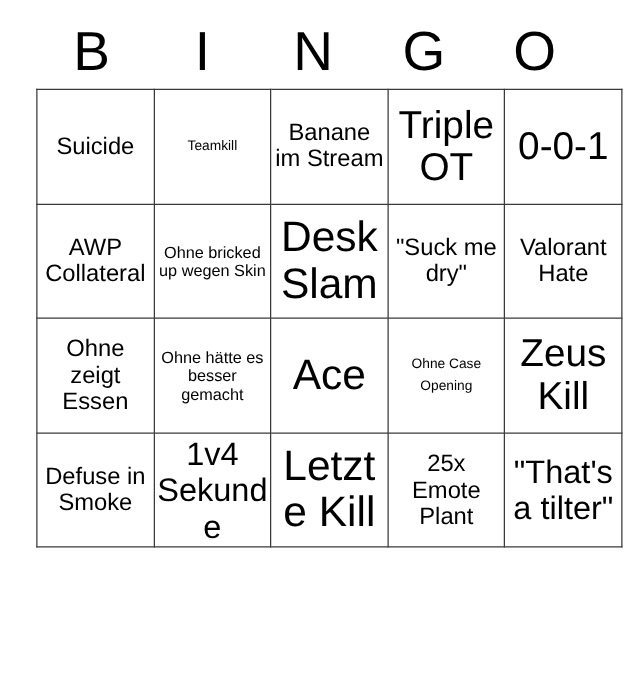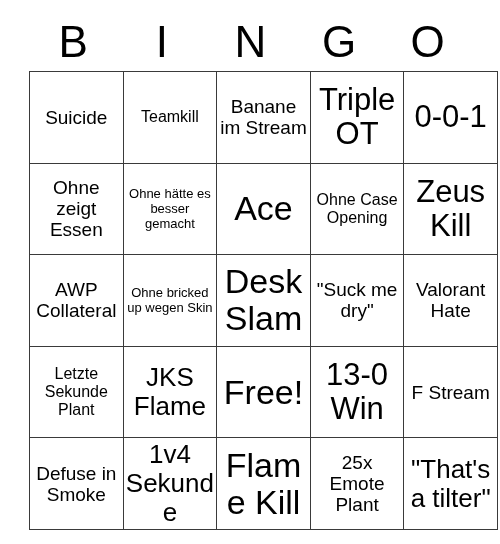--- a/index.html
+++ b/index.html
@@ -55,21 +55,21 @@
     vertical-align: middle;
     padding: 1px 2px;
     color: #000000;
     background: #ffffff;
     overflow: hidden;
     word-wrap: break-word;
   }
 
   
   .sz-xs { font-size: 13px;  line-height: 15px; }
-  .sz-sm { font-size: 16px;  line-height: 18px; }
+  .sz-sm { font-size: 11px;  line-height: 18px; }
   .sz-md { font-size: 19px;  line-height: 21px; }
   .sz-lg { font-size: 26px;  line-height: 29px; }
   .sz-xl { font-size: 31px;  line-height: 34px; }
   .sz-xxl{ font-size: 34px;  line-height: 37px; }
 
   .cell-text {
     display: block;
     width: 100%;
   }
 </style>
@@ -100,78 +100,61 @@
           </td>
         <td>
             <span class="cell-text sz-xl">Triple OT</span>
           </td>
         <td>
             <span class="cell-text sz-xl">0-0-1</span>
           </td>
       </tr>
       <tr>
         <td>
+            <span class="cell-text sz-md">AWP Collateral</span>
+          </td>
+        <td>
+            <span class="cell-text sz-xs">Ohne bricked up wegen Skin</span>
+          </td>
+        <td>
+            <span class="cell-text sz-xxl">Desk Slam</span>
+          </td>
+        <td>
+            <span class="cell-text sz-md">"Suck me dry"</span>
+          </td>
+        <td>
+            <span class="cell-text sz-md">Valorant Hate</span>
+          </td>
+      </tr>
+      <tr>
+        <td>
             <span class="cell-text sz-md">Ohne zeigt Essen</span>
           </td>
         <td>
             <span class="cell-text sz-xs">Ohne hätte es besser gemacht</span>
           </td>
         <td>
             <span class="cell-text sz-xxl">Ace</span>
           </td>
         <td>
             <span class="cell-text sz-sm">Ohne Case Opening</span>
           </td>
         <td>
             <span class="cell-text sz-xl">Zeus Kill</span>
           </td>
       </tr>
       <tr>
         <td>
-            <span class="cell-text sz-md">AWP Collateral</span>
-          </td>
-        <td>
-            <span class="cell-text sz-xs">Ohne bricked up wegen Skin</span>
-          </td>
-        <td>
-            <span class="cell-text sz-xxl">Desk Slam</span>
-          </td>
-        <td>
-            <span class="cell-text sz-md">"Suck me dry"</span>
-          </td>
-        <td>
-            <span class="cell-text sz-md">Valorant Hate</span>
-          </td>
-      </tr>
-      <tr>
-        <td>
-            <span class="cell-text sz-sm">Letzte Sekunde Plant</span>
-          </td>
-        <td>
-            <span class="cell-text sz-lg">JKS Flame</span>
-          </td>
-        <td>
-            <span class="cell-text sz-xxl">Free!</span>
-          </td>
-        <td>
-            <span class="cell-text sz-xl">13-0 Win</span>
-          </td>
-        <td>
-            <span class="cell-text sz-md">F Stream</span>
-          </td>
-      </tr>
-      <tr>
-        <td>
             <span class="cell-text sz-md">Defuse in Smoke</span>
           </td>
         <td>
             <span class="cell-text sz-lg">1v4 Sekunde</span>
           </td>
         <td>
-            <span class="cell-text sz-xxl">Flame Kill</span>
+            <span class="cell-text sz-xxl">Letzte Kill</span>
           </td>
         <td>
             <span class="cell-text sz-md">25x Emote Plant</span>
           </td>
         <td>
             <span class="cell-text sz-lg">"That's a tilter"</span>
           </td>
       </tr>
     </tbody>
   </table>

